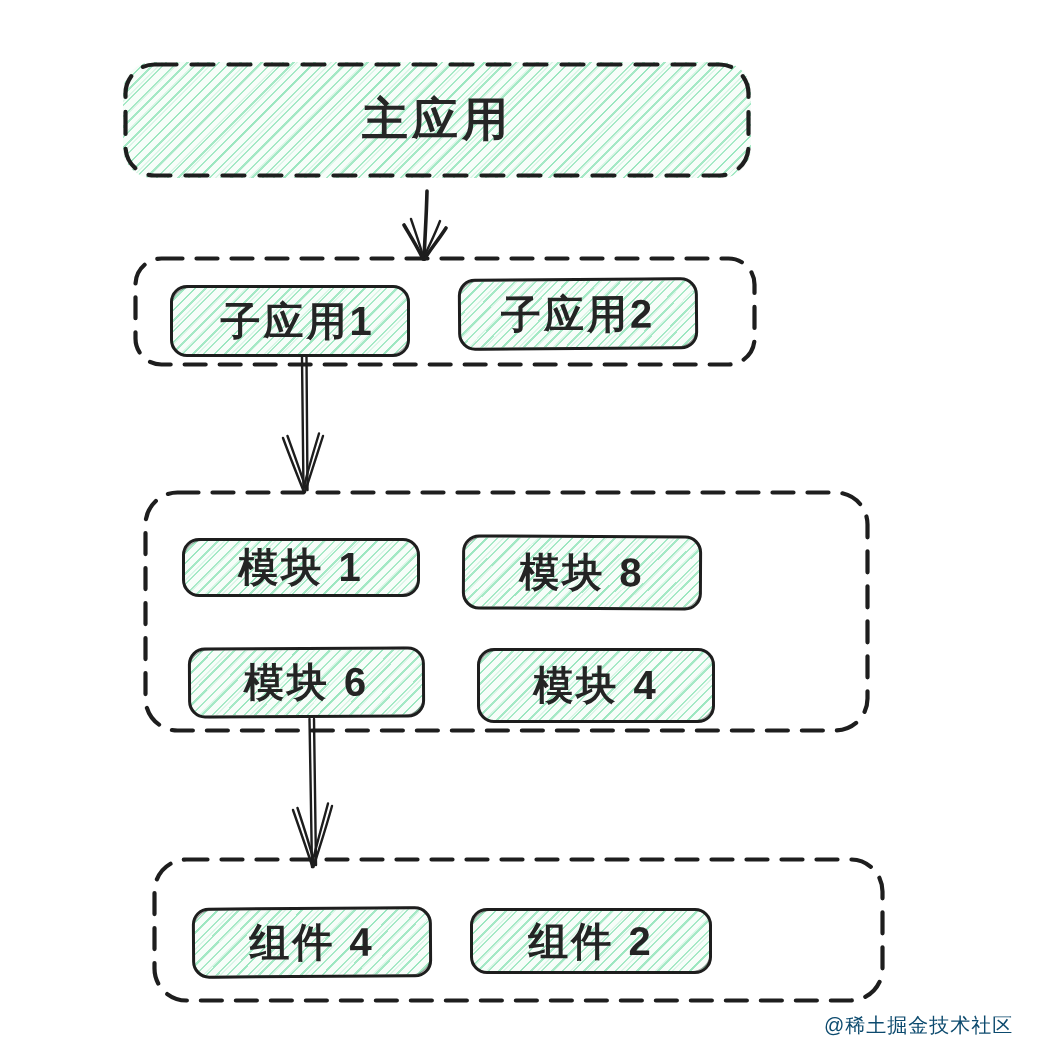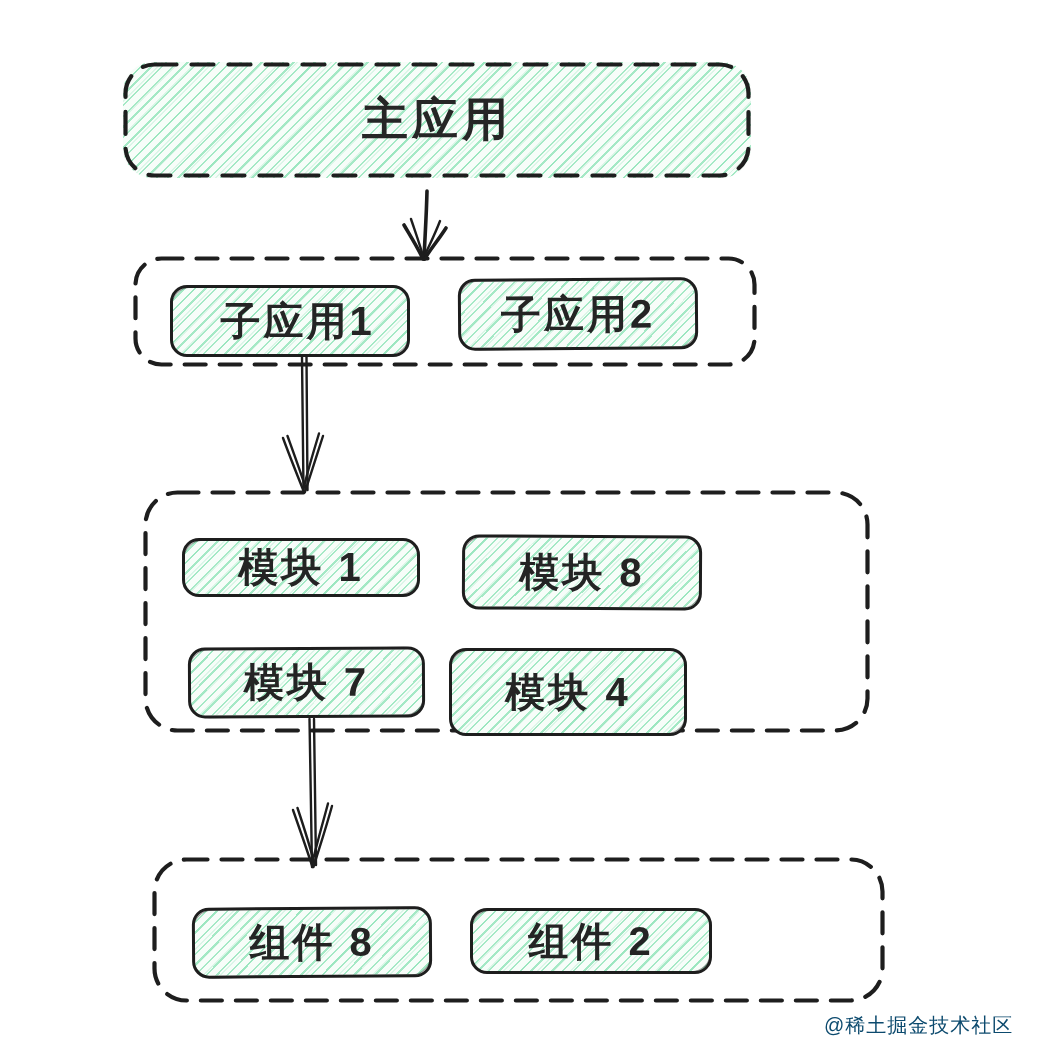--- a/index.html
+++ b/index.html
@@ -85,33 +85,33 @@
       <rect x="2.5" y="2.5" width="722" height="238" rx="32" fill="none" stroke="#1e1e1e" stroke-width="4.2" stroke-dasharray="21 14" stroke-linecap="round"></rect>
     </svg>
   </div>
   <div class="node hatch" style="left:182px; top:538px; width:238px; height:59px;">
     <span class="node-label">模块 1</span>
   </div>
   <div class="node hatch" style="left:462px; top:535px; width:240px; height:75px; transform:rotate(0.3deg);">
     <span class="node-label">模块 8</span>
   </div>
   <div class="node hatch" style="left:188px; top:647px; width:237px; height:71px; transform:rotate(-0.3deg);">
-    <span class="node-label">模块 7</span>
+    <span class="node-label">模块 6</span>
   </div>
-  <div class="node hatch" style="left:449px; top:648px; width:238px; height:88px;">
+  <div class="node hatch" style="left:477px; top:648px; width:238px; height:75px;">
     <span class="node-label">模块 4</span>
   </div>
 
   <div class="group" style="left:152px; top:857px; width:733px; height:146px;">
     <svg class="frame" viewBox="0 0 733 146">
       <rect x="2.5" y="2.5" width="728" height="141" rx="32" fill="none" stroke="#1e1e1e" stroke-width="4.2" stroke-dasharray="21 14" stroke-linecap="round"></rect>
     </svg>
   </div>
   <div class="node hatch" style="left:192px; top:907px; width:240px; height:71px; transform:rotate(-0.35deg);">
-    <span class="node-label">组件 8</span>
+    <span class="node-label">组件 4</span>
   </div>
   <div class="node hatch" style="left:470px; top:908px; width:242px; height:66px;">
     <span class="node-label">组件 2</span>
   </div>
 
   <svg class="arrows" viewBox="0 0 1052 1058">
     <g stroke="#1d1d1d" fill="none" stroke-linecap="round">
 
       <g stroke-width="3.6">
         <path d="M427 191 C426.5 214, 425 236, 424 259"></path>

